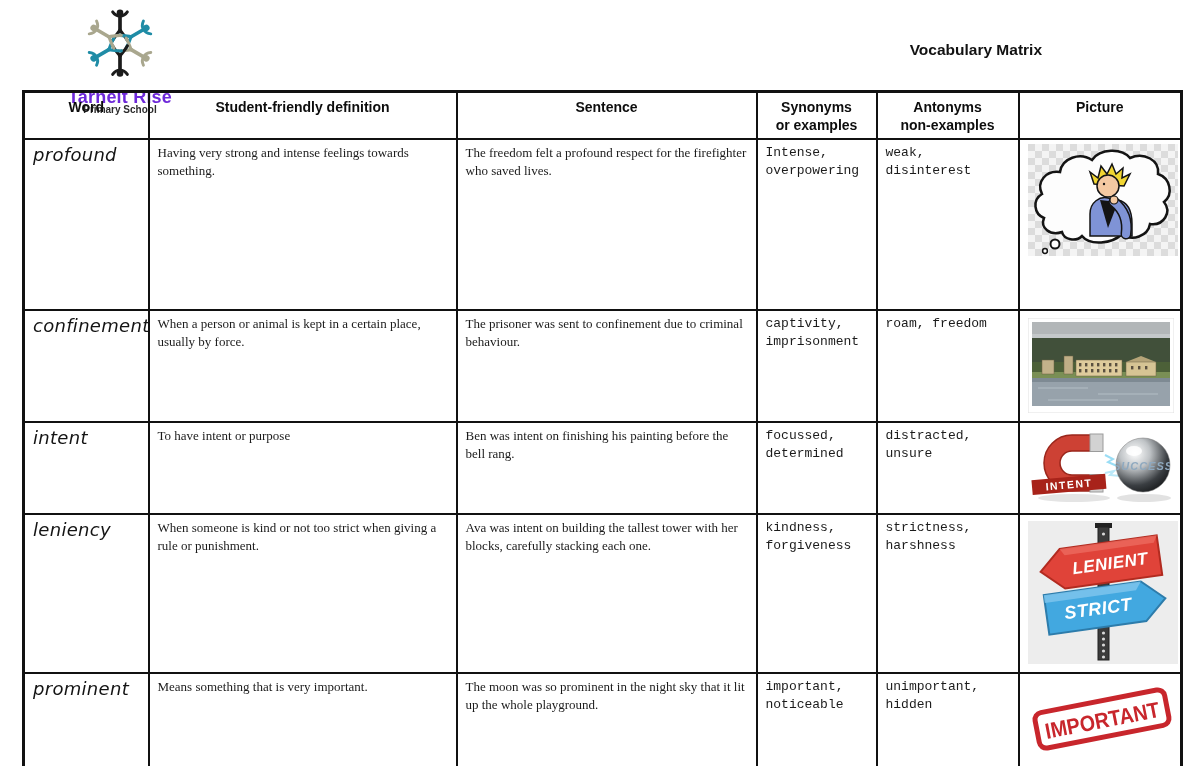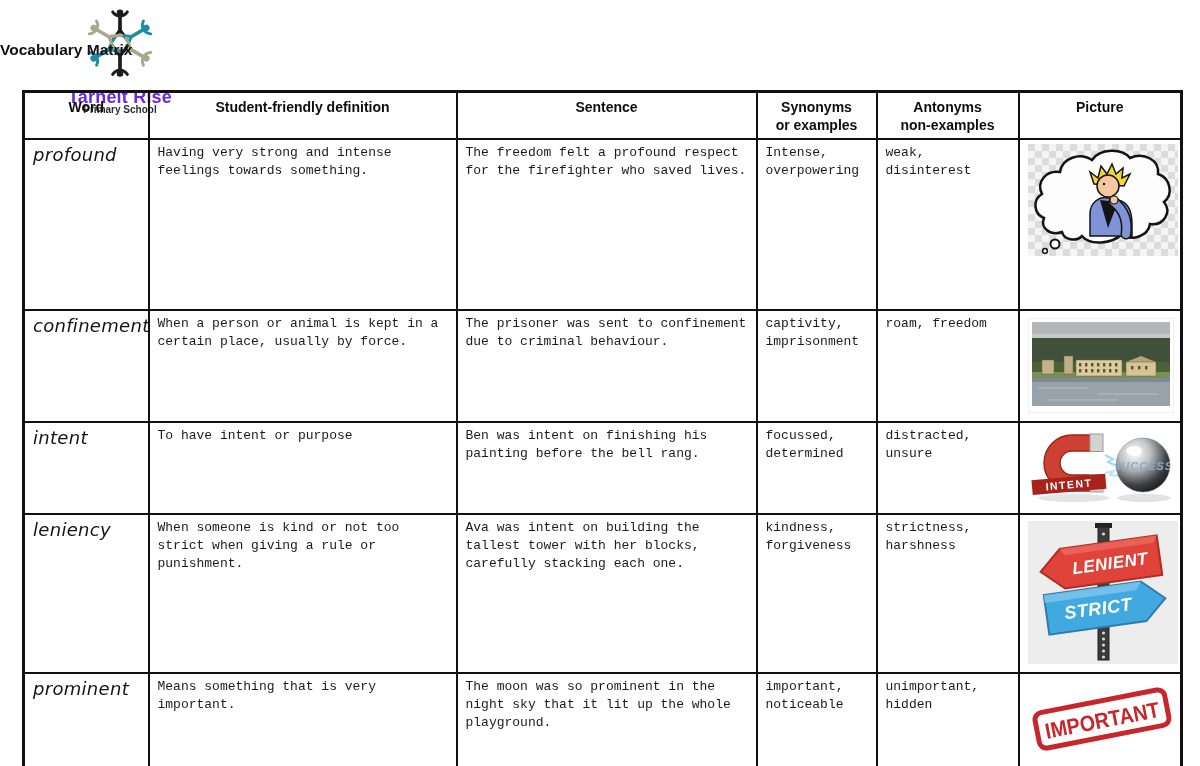--- a/index.html
+++ b/index.html
@@ -3,30 +3,30 @@
 <meta charset="utf-8">
 <style>
   html,body{margin:0;padding:0;}
   body{
     width:1200px;height:766px;position:relative;background:#ffffff;
     font-family:"Liberation Sans",sans-serif;overflow:hidden;color:#1b1b1b;
   }
   .logo-block{position:absolute;left:62px;top:4px;width:116px;text-align:center;}
   .logo-name{color:#6d28d9;font-weight:bold;font-size:18px;line-height:14px;letter-spacing:.2px;}
   .logo-sub{color:#2d2d2d;font-weight:bold;font-size:10px;line-height:11px;}
-  .page-title{position:absolute;left:0;top:41px;width:1042px;text-align:left;
+  .page-title{position:absolute;left:0;top:41px;width:1042px;text-align:right;
     font-weight:bold;font-size:15.5px;color:#111;}
   table.matrix{position:absolute;left:22px;top:90px;width:1158px;border-collapse:collapse;
     table-layout:fixed;border:3px solid #111;}
   .matrix th,.matrix td{border:2px solid #111;vertical-align:top;padding:4px 8px;overflow:hidden;}
   .matrix th{font-size:14px;font-weight:bold;text-align:center;padding-top:5px;line-height:1.3;color:#0d0d0d;}
   tr.hr{height:45px;}tr.r1{height:171px;}tr.r2{height:102px;}tr.r3{height:86px;}tr.r4{height:149px;}tr.r5{height:121px;margin-top:44px;}
   .word-cell{font-family:"DejaVu Sans",sans-serif;font-style:italic;font-size:18px;
     padding-top:7px;padding-left:9px;color:#141414;letter-spacing:.3px;}
-  .body-text{font-family:Liberation Mono, monospace;font-size:13px;line-height:1.38;color:#1b1b1b;}
+  .body-text{font-family:Liberation Serif, serif;font-size:13px;line-height:1.38;color:#1b1b1b;}
   .syn-line{font-family:Liberation Mono, monospace;font-size:13px;line-height:1.38;color:#1b1b1b;}
   .pic-cell{padding:3px 0 0 0;text-align:center;}
   .pic-cell svg{display:inline-block;}
 </style>
 </head>
 <body>
 
 <div class="logo-block">
   <svg width="92" height="82" viewBox="0 0 100 88">
     <defs>

